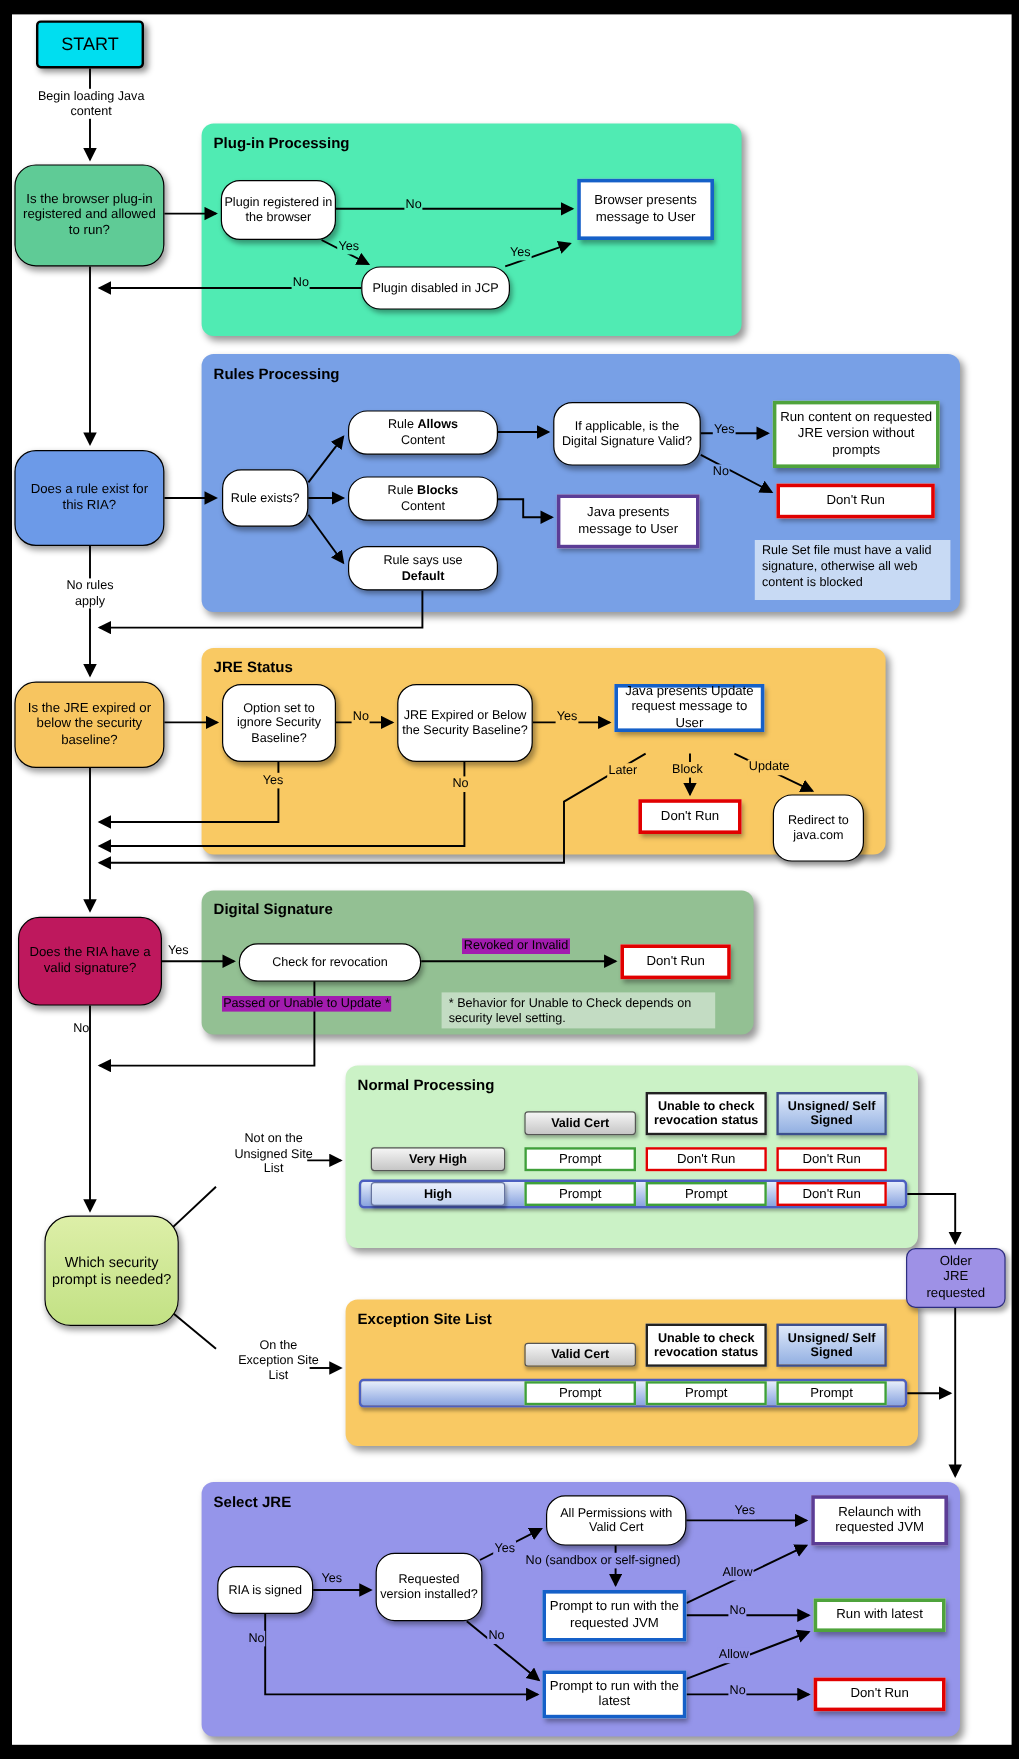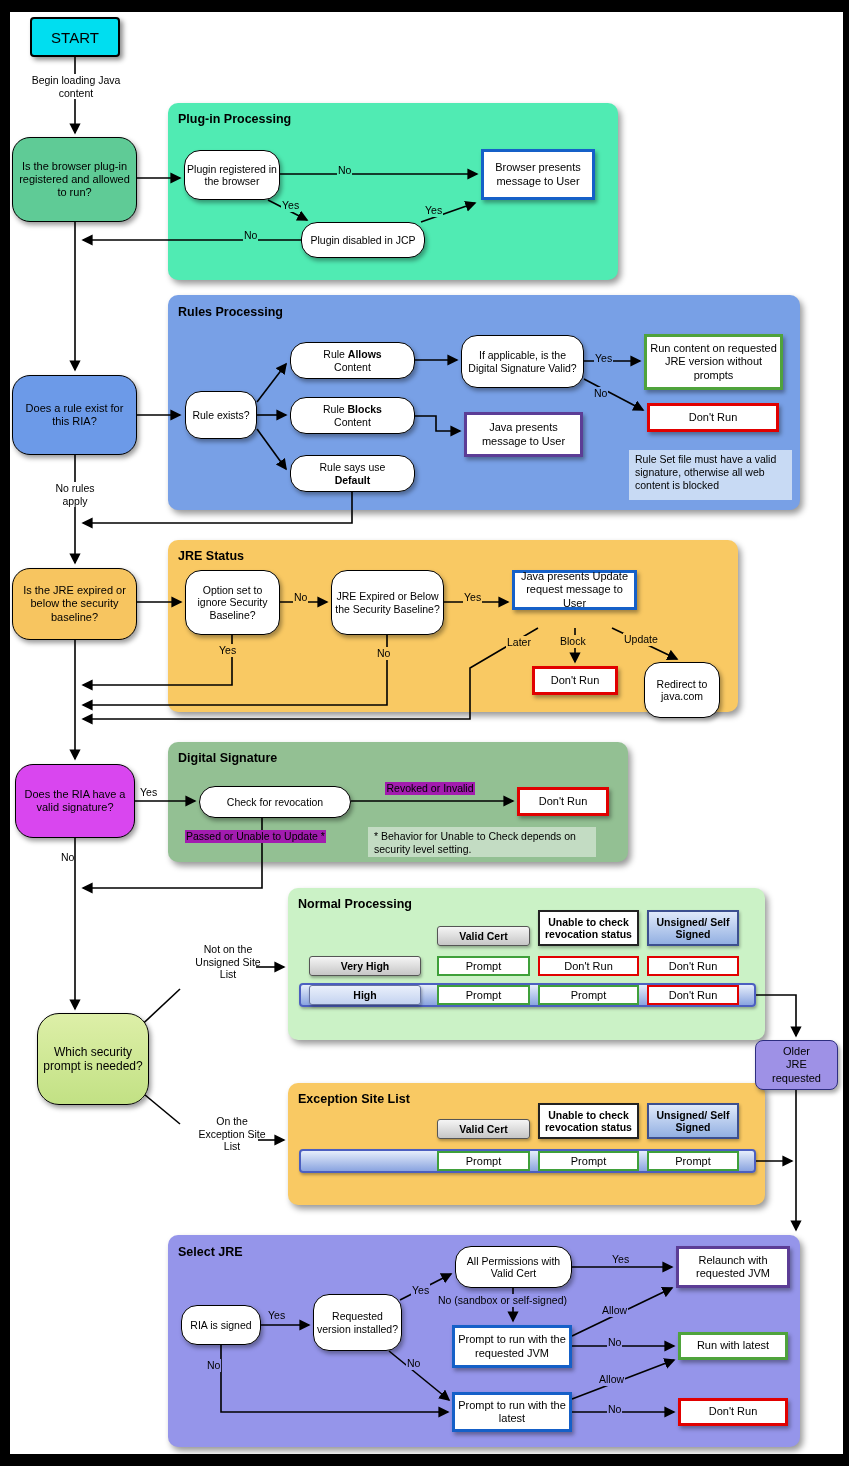--- a/index.html
+++ b/index.html
@@ -118,21 +118,21 @@
     <polyline marker-end="url(#ah)" points="572,1412 674,1412"></polyline>
   </g>
 </svg>
 
 <div id="start-box">START</div>
 <div class="lbl lbl-c bg-white" style="left:28px;top:74px;width:96px">Begin loading Java content</div>
 
 <div class="dec" style="left:12px;top:137px;width:125px;height:85px;background:#5FCB96">Is the browser plug-in registered and allowed to run?</div>
 <div class="dec" style="left:12px;top:375px;width:125px;height:80px;background:#6C9AE8">Does a rule exist for this RIA?</div>
 <div class="dec" style="left:12px;top:568px;width:125px;height:72px;background:#F7C560">Is the JRE expired or below the security baseline?</div>
-<div class="dec" style="left:15px;top:764px;width:120px;height:74px;background:#d946ef">Does the RIA have a valid signature?</div>
+<div class="dec" style="left:15px;top:764px;width:120px;height:74px;background:#be185d">Does the RIA have a valid signature?</div>
 <div class="dec" style="left:37px;top:1013px;width:112px;height:92px;border-radius:22px;font-size:12px;background:linear-gradient(#DDEFA8,#C2E184)">Which security prompt is needed?</div>
 
 <div class="node pill" style="left:184px;top:150px;width:96px;height:50px">Plugin registered in the browser</div>
 <div class="out b-blue" style="left:481px;top:149px;width:114px;height:51px">Browser presents message to User</div>
 <div class="node pill" style="left:301px;top:222px;width:124px;height:36px">Plugin disabled in JCP</div>
 <span class="lbl bg-teal" style="left:337px;top:164px">No</span>
 <span class="lbl bg-teal" style="left:281px;top:199px">Yes</span>
 <span class="lbl bg-teal" style="left:424px;top:204px">Yes</span>
 <span class="lbl bg-teal" style="left:243px;top:229px">No</span>
 

